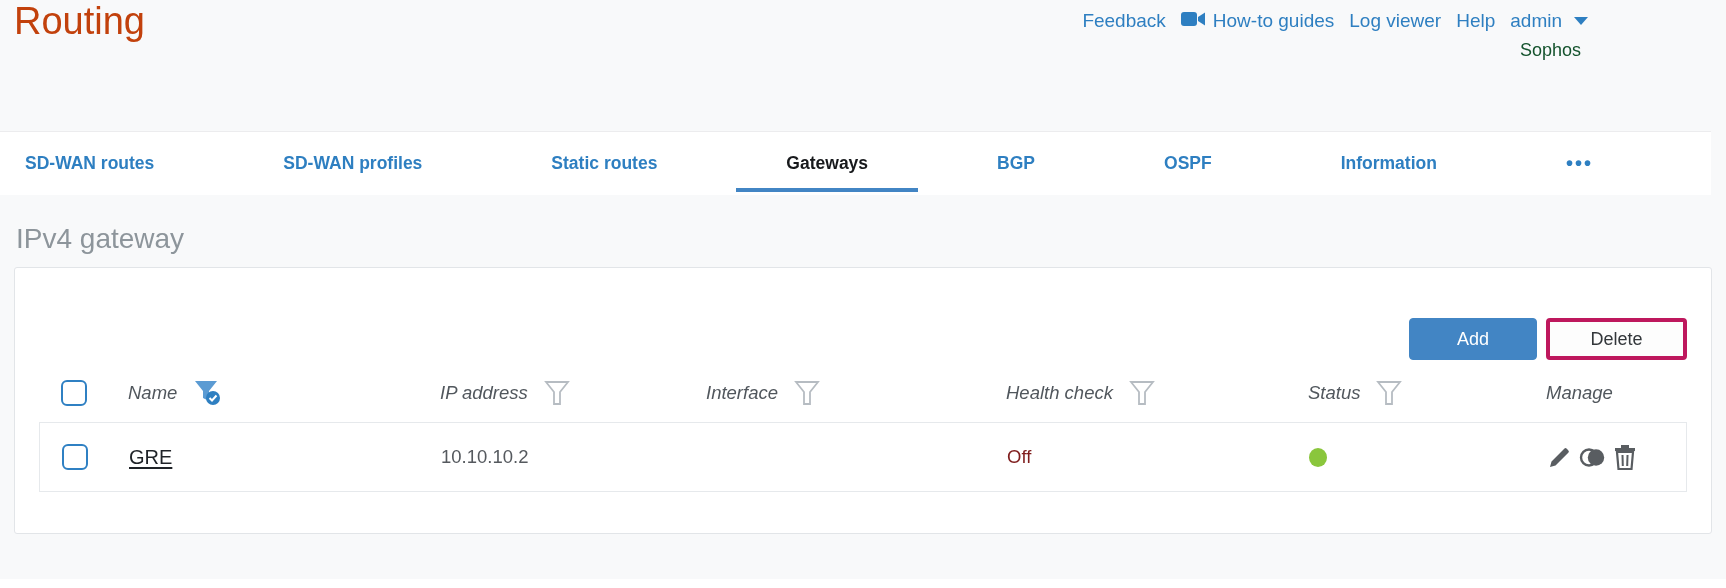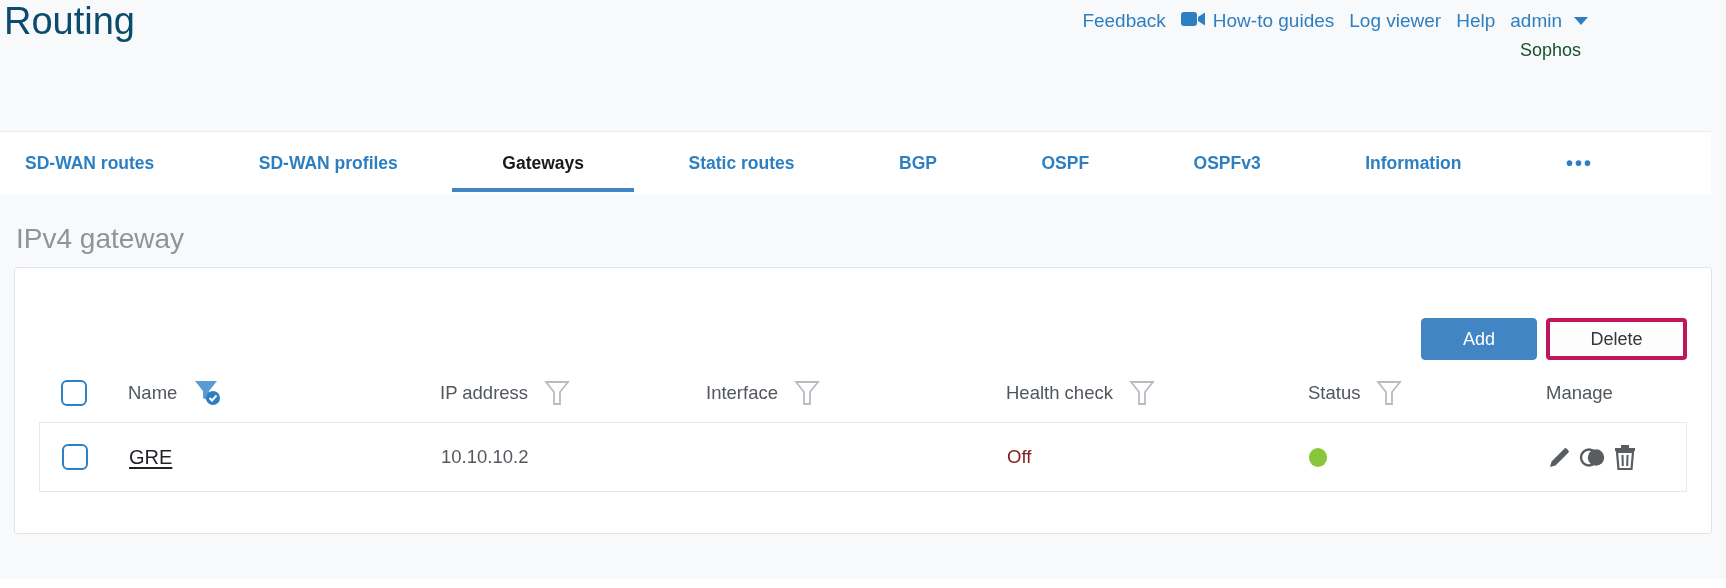--- a/index.html
+++ b/index.html
@@ -8,22 +8,22 @@
     font-family: "Liberation Sans", sans-serif;
     background: #f8f9fa;
     position: relative;
     overflow: hidden;
     color: #3a4450;
   }
 
   
   .top-header { position: relative; height: 131px; }
   .page-title {
-    position: absolute; left: 4px; top: 0px;
-    font-size: 38px; font-weight: 400; color: #0c4a6e;
+    position: absolute; left: 14px; top: 0px;
+    font-size: 38px; font-weight: 400; color: #c2410c;
   }
   .top-nav {
     position: absolute; top: 10px; right: 138px;
     display: flex; gap: 15px; align-items: flex-start;
     font-size: 19px; color: #2e7fc1;
   }
   .top-nav .nav-item { display: flex; align-items: center; gap: 8px; cursor: pointer; white-space: nowrap; }
   .caret-down {
     width: 0; height: 0; display: inline-block;
     border-left: 7px solid transparent; border-right: 7px solid transparent;
@@ -69,42 +69,42 @@
 
   .button-row {
     display: flex; justify-content: flex-end; gap: 9px;
     padding: 50px 24px 0 0;
   }
   .btn {
     height: 42px; border-radius: 4px; font-size: 18px;
     font-family: "Liberation Sans", sans-serif; cursor: pointer;
   }
   .btn-primary {
-    width: 116px; background: #4285c4; color: #ffffff; border: 1px solid #4285c4;
+    width: 128px; background: #4285c4; color: #ffffff; border: 1px solid #4285c4;
   }
   .btn-secondary {
     width: 141px; background: #fdfdfd; color: #33373b; border: 4px solid #be185d;
   }
 
   
   .gw-table { margin: 4px 24px 0 24px; }
   .tr { display: flex; align-items: center; }
   .thead-row { height: 58px; }
   .body-rows { border: 1px solid #e6e9ec; }
   .data-row { height: 68px; background: #ffffff; }
 
   .col-check  { width: 72px;  padding-left: 22px; }
   .col-name   { width: 310px; padding-left: 17px; }
   .col-ip     { width: 270px; padding-left: 19px; }
   .col-iface  { width: 300px; padding-left: 15px; }
   .col-health { width: 300px; padding-left: 15px; }
   .col-status { width: 240px; padding-left: 17px; }
   .col-manage { flex: 1;      padding-left: 15px; }
 
-  .th { display: flex; align-items: center; gap: 16px; font-size: 18.5px; color: #51575d; }
+  .th { display: flex; align-items: center; gap: 16px; font-size: 18.5px; color: #51575d; font-style: italic; }
   .funnel-icon { display: inline-flex; }
 
   .checkbox {
     width: 26px; height: 26px; border: 2px solid #2f80c3; border-radius: 6px;
     background: #ffffff; cursor: pointer;
   }
 
   .cell-text { font-size: 18.5px; color: #7f1d1d; }
   .row-name-link {
     font-size: 20px; color: #1f2328; text-decoration: underline;
@@ -151,25 +151,24 @@
       <span class="caret-down"></span>
     </div>
   </div>
 
   <div class="brand-label">Sophos</div>
 </div>
 
 <div class="tab-bar">
   <div class="tab">SD-WAN routes</div>
   <div class="tab">SD-WAN profiles</div>
+  <div class="tab">Static routes</div>
   <div class="tab active">Gateways</div>
-  <div class="tab">Static routes</div>
   <div class="tab">BGP</div>
   <div class="tab">OSPF</div>
-  <div class="tab">OSPFv3</div>
   <div class="tab">Information</div>
   <div class="tab tab-more">•••</div>
 </div>
 
 <div class="section-heading">IPv4 gateway</div>
 
 <div class="card">
 
   <div class="button-row">
     <button class="btn btn-primary">Add</button>

